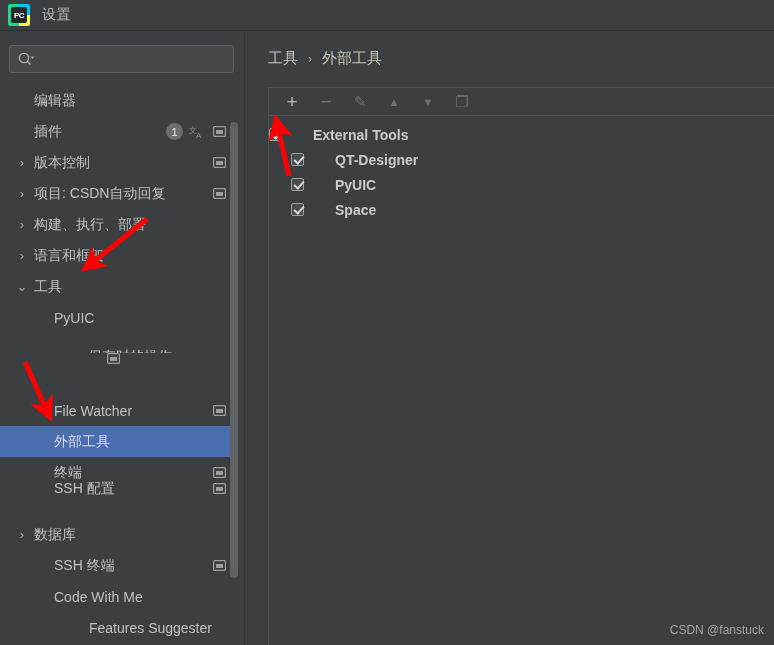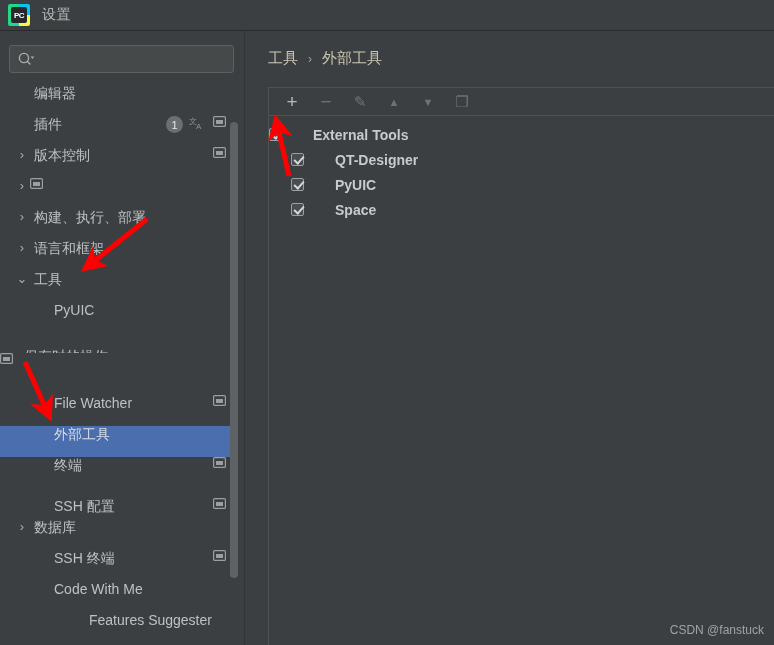--- a/index.html
+++ b/index.html
@@ -102,21 +102,21 @@
     left: 0; top: 54px;
     width: 244px;
     height: 560px;
   }
   .row {
     position: absolute;
     left: 0;
     width: 236px;
     height: 31px;
     display: flex;
-    align-items: flex-start;
+    align-items: center;
     box-sizing: border-box;
     color: #bdc1c4;
     font-size: 14px;
     white-space: nowrap;
   }
   .row.selected {
     background: #4b6eaf;
     color: #d6dde7;
   }
   .row .arrow {
@@ -345,20 +345,21 @@
           <span class="label">版本控制</span>
           <span class="win-icon">
             <svg width="13" height="11" viewBox="0 0 13 11">
               <rect x="0.6" y="0.6" width="11.8" height="9.8" rx="1" fill="none" stroke="#9a9fa3" stroke-width="1.2"></rect>
               <rect x="3" y="4" width="7" height="4" fill="#9a9fa3"></rect>
             </svg>
           </span>
         </div>
         <div class="row" style="top: 93px;">
           <span class="arrow" style="font-size: 13px;">›</span>
+          <span class="label">项目: CSDN自动回复</span>
           <span class="win-icon">
             <svg width="13" height="11" viewBox="0 0 13 11">
               <rect x="0.6" y="0.6" width="11.8" height="9.8" rx="1" fill="none" stroke="#9a9fa3" stroke-width="1.2"></rect>
               <rect x="3" y="4" width="7" height="4" fill="#9a9fa3"></rect>
             </svg>
           </span>
         </div>
         <div class="row" style="top: 124px;">
           <span class="arrow" style="font-size: 13px;">›</span>
           <span class="label">构建、执行、部署</span>
@@ -402,21 +403,21 @@
         <div class="row indent" style="top: 372px;">
           <span class="arrow blank" style="font-size: 13px;">›</span>
           <span class="label">终端</span>
           <span class="win-icon">
             <svg width="13" height="11" viewBox="0 0 13 11">
               <rect x="0.6" y="0.6" width="11.8" height="9.8" rx="1" fill="none" stroke="#9a9fa3" stroke-width="1.2"></rect>
               <rect x="3" y="4" width="7" height="4" fill="#9a9fa3"></rect>
             </svg>
           </span>
         </div>
-        <div class="row indent" style="top: 413px;">
+        <div class="row indent" style="top: 388px;">
           <span class="arrow blank" style="font-size: 13px;">›</span>
           <span class="label">SSH 配置</span>
           <span class="win-icon">
             <svg width="13" height="11" viewBox="0 0 13 11">
               <rect x="0.6" y="0.6" width="11.8" height="9.8" rx="1" fill="none" stroke="#9a9fa3" stroke-width="1.2"></rect>
               <rect x="3" y="4" width="7" height="4" fill="#9a9fa3"></rect>
             </svg>
           </span>
         </div>
         <div class="row" style="top: 434px;">

